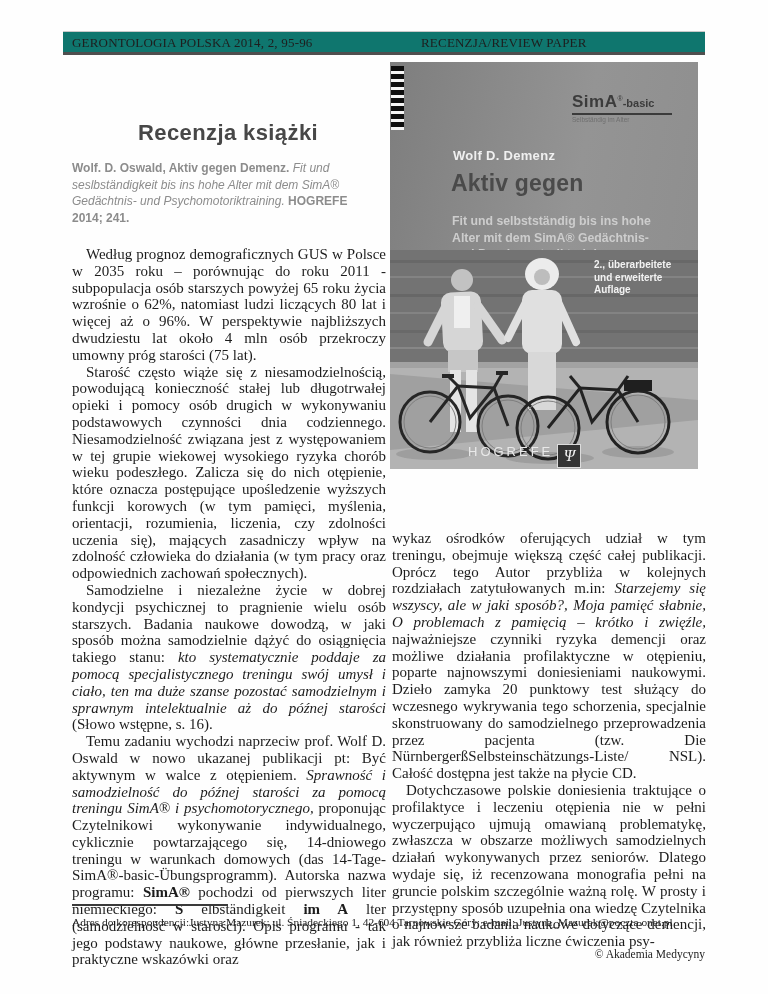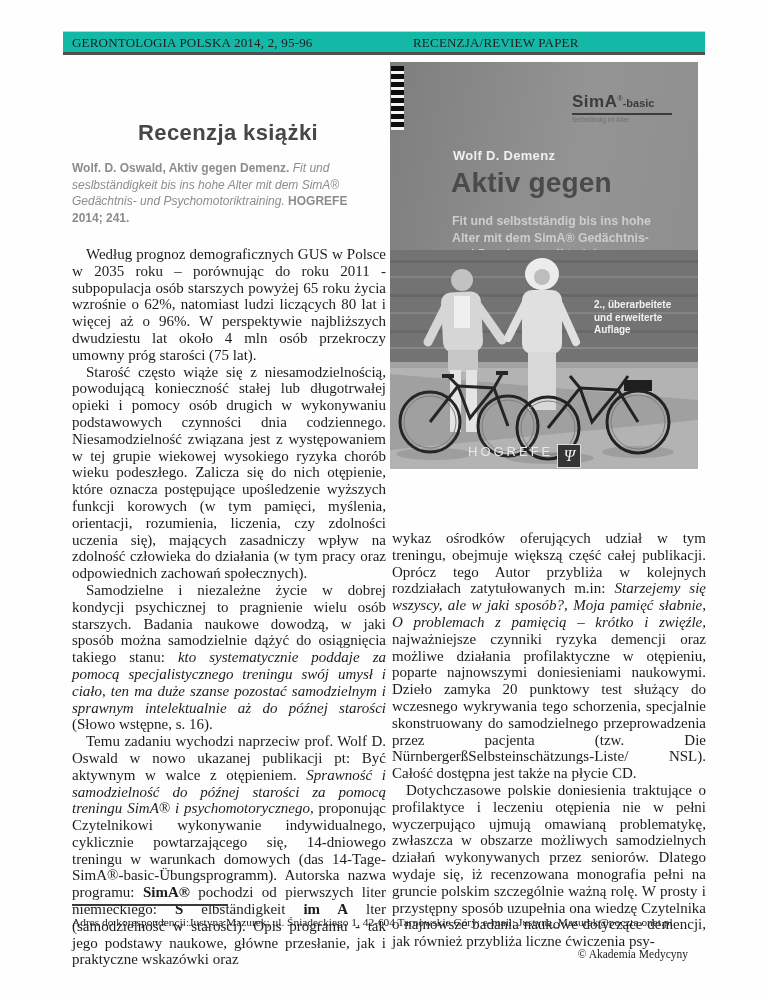--- a/index.html
+++ b/index.html
@@ -3,25 +3,25 @@
 <meta charset="utf-8">
 <style>
   html,body{margin:0;padding:0;background:#ffffff;}
   .page{
     position:relative;width:768px;height:994px;background:#fefefe;overflow:hidden;
     font-family:"Liberation Serif","DejaVu Serif",serif;color:#1c1c1c;
   }
   
   .header-bar{
     position:absolute;left:63px;top:31px;width:642px;height:24px;
-    background:#14b8a6;border-top:1px solid #c9c9c9;border-bottom:3px solid #4f4f4f;
+    background:#0f766e;border-top:1px solid #c9c9c9;border-bottom:3px solid #4f4f4f;
     box-sizing:border-box;
   }
   .hdr-left{position:absolute;left:9px;top:3px;font-size:13px;letter-spacing:.2px;color:#1e1e1e;}
-  .hdr-right{position:absolute;left:350px;top:3px;font-size:13px;letter-spacing:.2px;color:#1e1e1e;}
+  .hdr-right{position:absolute;left:358px;top:3px;font-size:13px;letter-spacing:.2px;color:#1e1e1e;}
   
   .page-title{
     position:absolute;left:72px;top:120px;width:312px;margin:0;text-align:center;
     font-family:"Liberation Sans","DejaVu Sans",sans-serif;font-weight:bold;
     font-size:22px;color:#474747;letter-spacing:.4px;
   }
   .citation{
     position:absolute;left:72px;top:160px;width:306px;margin:0;
     font-family:"Liberation Sans","DejaVu Sans",sans-serif;
     font-size:12px;line-height:16.5px;color:#8c8c8c;text-align:left;
@@ -46,43 +46,43 @@
     background:repeating-linear-gradient(to bottom,#0d0d0d 0 5px,#f5f5f5 5px 8px);
   }
   .cover-author{position:absolute;left:63px;top:86px;font-size:13px;font-weight:bold;color:#f0f0f0;letter-spacing:.3px;}
   .sima-logo{position:absolute;left:182px;top:30px;width:100px;color:#3b3b3b;}
   .sima-row{border-bottom:2px solid #3b3b3b;padding-bottom:1px;white-space:nowrap;}
   .sima-word{font-weight:bold;font-size:17px;letter-spacing:.5px;}
   .sima-reg{font-size:7px;vertical-align:super;}
   .sima-suffix{font-weight:bold;font-size:11px;}
   .sima-tagline{font-size:6.5px;color:#6f6f6f;margin-top:1px;}
   .cover-title{
-    position:absolute;left:61px;top:102px;font-weight:bold;font-size:28px;line-height:38px;
+    position:absolute;left:61px;top:102px;font-weight:bold;font-size:23px;line-height:38px;
     color:#4a4a4a;letter-spacing:.2px;
   }
   .cover-subtitle{
     position:absolute;left:62px;top:151px;width:218px;font-size:12.3px;line-height:16.5px;
     font-weight:bold;color:#cdcdcd;
   }
   .cover-photo{position:absolute;left:0;top:188px;}
   .edition{
     position:absolute;left:204px;top:197px;font-size:10px;line-height:12.5px;
-    font-weight:bold;color:#f2f2f2;z-index:3;margin-top:40px;
+    font-weight:bold;color:#f2f2f2;z-index:3;
   }
   .hogrefe{position:absolute;left:78px;top:382px;z-index:3;display:flex;align-items:flex-start;}
   .hogrefe-text{font-size:13px;letter-spacing:3px;color:#e9e9e9;font-weight:500;}
   .hogrefe-mark{
     display:inline-flex;align-items:center;justify-content:center;margin-left:4px;
     width:22px;height:22px;background:#353535;border:1px solid #dcdcdc;
     color:#f3f3f3;font-family:"Liberation Serif",serif;font-style:italic;font-size:16px;
   }
   
   .footnote-rule{position:absolute;left:72px;top:904px;width:156px;height:2px;background:#3a3a3a;}
   .address{position:absolute;left:72px;top:916px;width:620px;font-size:11.4px;color:#222222;}
-  .copyright{position:absolute;right:80px;top:948px;font-size:11.5px;color:#222222;}
+  .copyright{position:absolute;right:63px;top:948px;font-size:11.5px;color:#222222;}
 </style>
 </head>
 <body>
 
 <div class="page">
 
   <div class="header-bar">
     <span class="hdr-left">GERONTOLOGIA POLSKA 2014, 2, 95-96</span>
     <span class="hdr-right">RECENZJA/REVIEW PAPER</span>
   </div>

